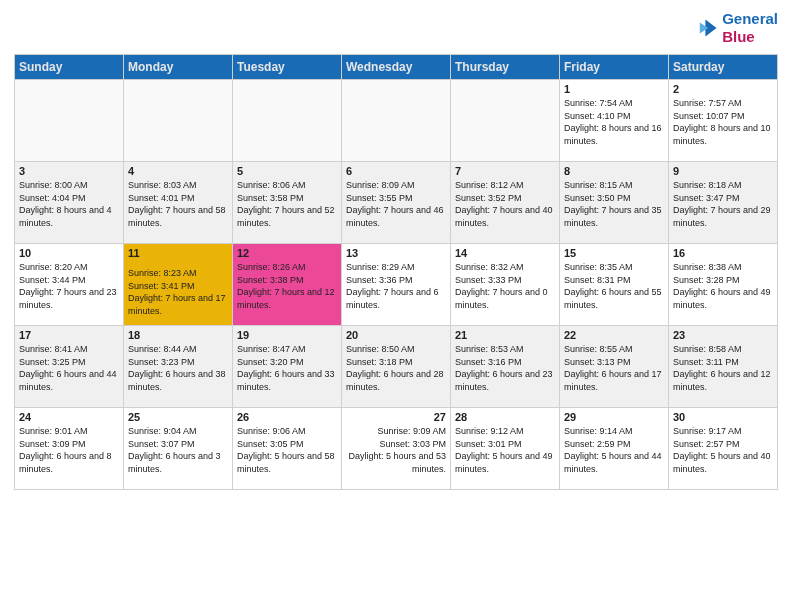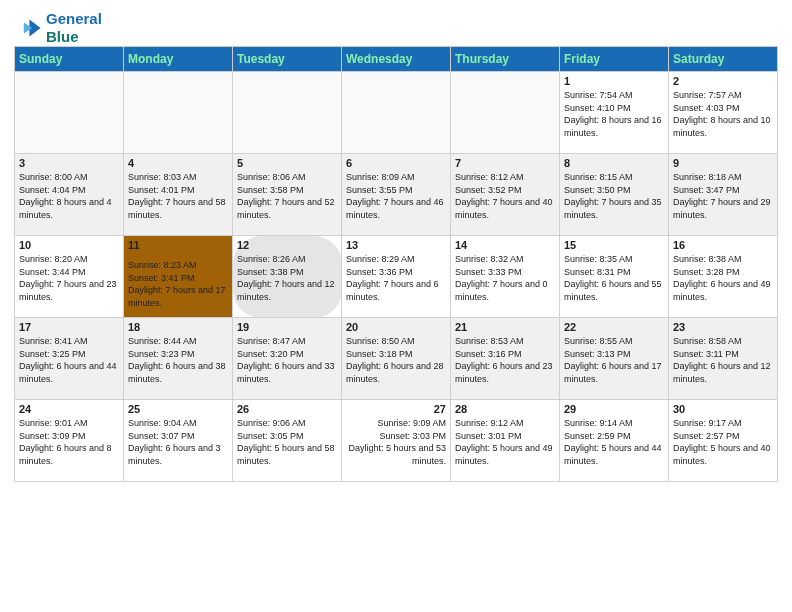--- a/index.html
+++ b/index.html
@@ -10,22 +10,23 @@
       background: #fff;
       overflow: hidden;
     }
     .page {
       width: 792px;
       height: 612px;
       padding: 10px 14px;
     }
     .header {
       display: flex;
-      justify-content: flex-start;
+      justify-content: flex-end;
       align-items: flex-start;
+      margin-bottom: 8px;
     }
     .logo {
       display: flex;
       align-items: center;
       gap: 4px;
     }
     .logo-text {
       font-size: 15px;
       font-weight: bold;
       color: #333;
@@ -51,21 +52,21 @@
       font-size: 14px;
       color: #555;
     }
     .calendar {
       width: 100%;
       border-collapse: collapse;
       table-layout: fixed;
     }
     .calendar th {
       background-color: #1a6bb5;
-      color: #86efac;
+      color: #e5e5e5;
       font-size: 12px;
       font-weight: bold;
       padding: 5px 4px;
       text-align: left;
       border: 1px solid #ccc;
     }
     .calendar td {
       border: 1px solid #d0d0d0;
       vertical-align: top;
       padding: 3px 4px;
@@ -101,21 +102,21 @@
 <div class="page">
   <div class="header">
     <div class="logo">
       <svg class="logo-icon" viewBox="0 0 40 40">
         <rect x="0" y="0" width="40" height="40" fill="white"></rect>
         <polygon points="22,8 38,20 22,32" fill="#1a6bb5"></polygon>
         <polygon points="14,12 26,20 14,28" fill="#5baee0"></polygon>
       </svg>
       <div class="logo-text">
         <div><span>General</span></div>
-        <div><span style="color:#0f766e">Blue</span></div>
+        <div><span style="color:#be185d">Blue</span></div>
       </div>
     </div>
     <div class="title-block">
       <div class="month-title"></div>
       <div class="location"></div>
     </div>
   </div>
 
   <table class="calendar">
     <thead>
@@ -138,21 +139,21 @@
           <td class="empty" style="background: rgb(255, 255, 255);"></td>
           <td style="background: rgb(255, 255, 255);">
             <span class="day-num">1</span>
             <div class="day-info" style="white-space: pre-line;">Sunrise: 7:54 AM
 Sunset: 4:10 PM
 Daylight: 8 hours and 16 minutes.</div>
           </td>
           <td style="background: rgb(255, 255, 255);">
             <span class="day-num">2</span>
             <div class="day-info" style="white-space: pre-line;">Sunrise: 7:57 AM
-Sunset: 4:03 PM
+Sunset: 10:07 PM
 Daylight: 8 hours and 10 minutes.</div>
           </td>
         </tr>
         <tr>
           <td style="background: rgb(240, 240, 240);">
             <span class="day-num">3</span>
             <div class="day-info" style="white-space: pre-line;">Sunrise: 8:00 AM
 Sunset: 4:04 PM
 Daylight: 8 hours and 4 minutes.</div>
           </td>
@@ -193,27 +194,27 @@
 Daylight: 7 hours and 29 minutes.</div>
           </td>
         </tr>
         <tr>
           <td style="background: rgb(255, 255, 255);">
             <span class="day-num">10</span>
             <div class="day-info" style="white-space: pre-line;">Sunrise: 8:20 AM
 Sunset: 3:44 PM
 Daylight: 7 hours and 23 minutes.</div>
           </td>
-          <td style="background: #a16207;">
+          <td style="background: #eab308;">
             <span class="day-num">11</span>
             <div class="day-info" style="white-space: pre-line; margin-top: 8px;">Sunrise: 8:23 AM
 Sunset: 3:41 PM
 Daylight: 7 hours and 17 minutes.</div>
           </td>
-          <td style="background: #e5e5e5; border-radius: 28px;">
+          <td style="background: #ec4899;">
             <span class="day-num">12</span>
             <div class="day-info" style="white-space: pre-line;">Sunrise: 8:26 AM
 Sunset: 3:38 PM
 Daylight: 7 hours and 12 minutes.</div>
           </td>
           <td style="background: rgb(255, 255, 255);">
             <span class="day-num">13</span>
             <div class="day-info" style="white-space: pre-line;">Sunrise: 8:29 AM
 Sunset: 3:36 PM
 Daylight: 7 hours and 6 minutes.</div>

